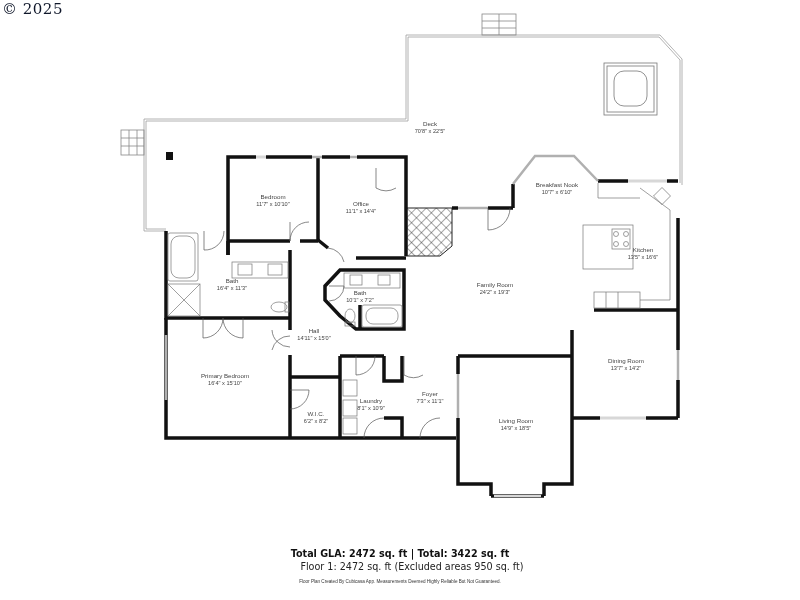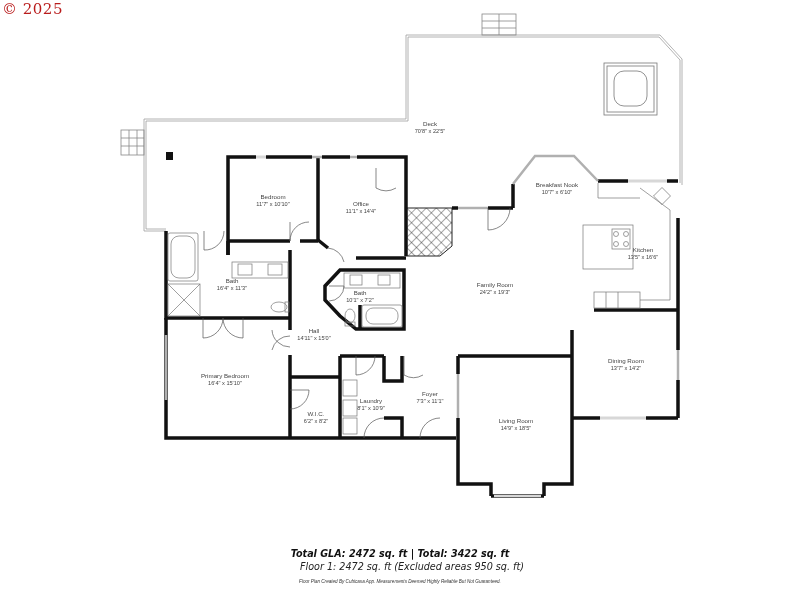--- a/index.html
+++ b/index.html
@@ -1,22 +1,22 @@
 <!DOCTYPE html>
 <html><head>
 <meta charset="utf-8">
 <style>
   html, body { margin: 0; padding: 0; background: #ffffff; }
   body { width: 800px; height: 600px; position: relative; overflow: hidden; font-family: "DejaVu Sans", sans-serif; }
-  .copyright { position: absolute; left: 2px; top: 0px; font-family: "DejaVu Serif", serif; font-size: 15px; color: #b91c1c; letter-spacing: 0.5px; }
+  .copyright { position: absolute; left: 2px; top: 0px; font-family: "DejaVu Serif", serif; font-size: 15px; color: #0f172a; letter-spacing: 0.5px; }
   svg.plan { position: absolute; left: 0; top: 0; }
   .room-name, .room-dim { font-family: "Liberation Sans", sans-serif; fill: #444; text-anchor: middle; }
   .room-name { font-size: 6.2px; }
   .room-dim { font-size: 5.6px; }
-  .footer { position: absolute; left: 0; width: 800px; text-align: center; color: #111; font-style: italic; }
+  .footer { position: absolute; left: 0; width: 800px; text-align: center; color: #111; }
   .footer-total { top: 548px; font-family: "DejaVu Sans", sans-serif; font-weight: bold; font-size: 9.6px; }
   .footer-floor { top: 561px; font-family: "DejaVu Sans", sans-serif; font-size: 9.6px; color: #222; padding-left: 12px; }
   .footer-note { top: 579px; font-family: "Liberation Sans", sans-serif; font-size: 4.6px; color: #333; }
 </style>
 </head>
 <body>
 
 <div class="copyright">© 2025</div>
 
 <svg class="plan" width="800" height="600" viewBox="0 0 800 600" xmlns="http://www.w3.org/2000/svg">

